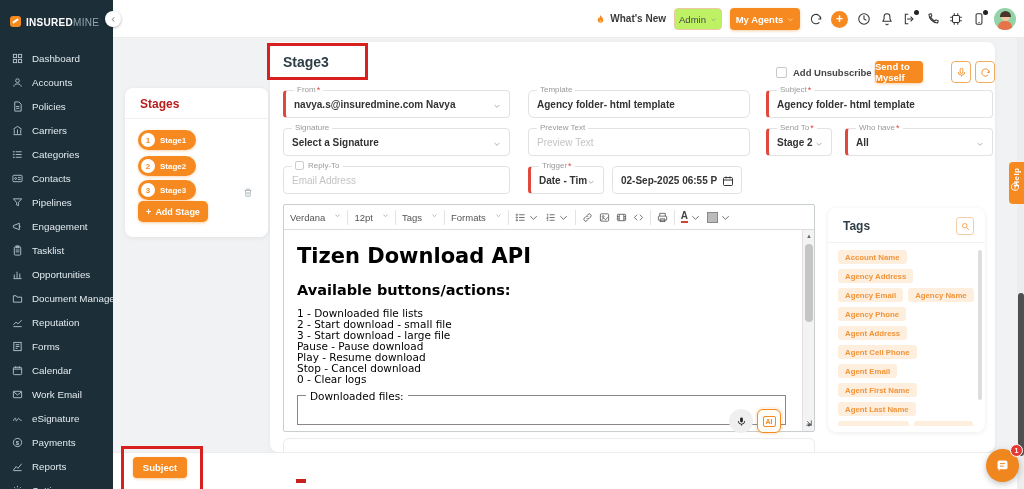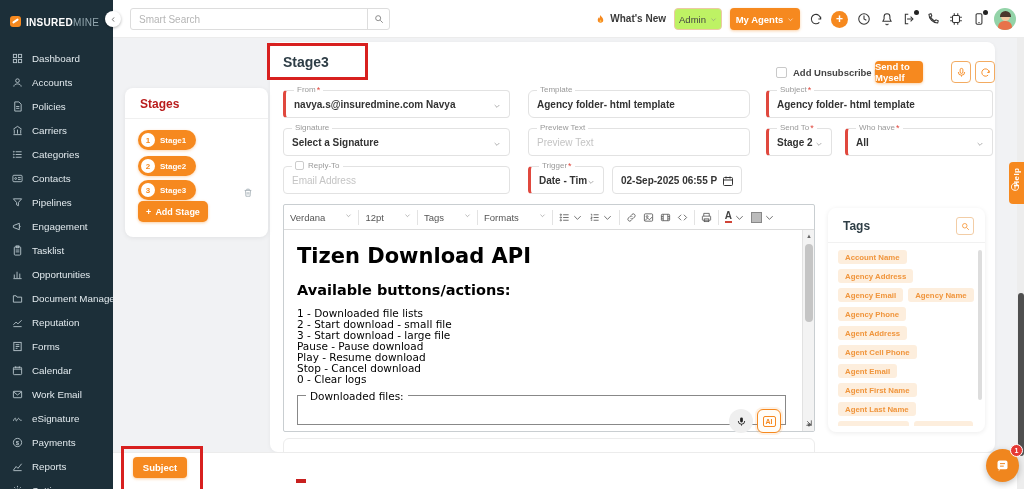--- a/index.html
+++ b/index.html
@@ -68,21 +68,21 @@
   .field.req-bar { border-left:3px solid #e0483e; }
   .flabel { position:absolute; top:-6px; left:8px; background:#fff; padding:0 3px; font-size:8px; color:#999; white-space:nowrap; line-height:10px; }
   .fvalue { font-size:10px; font-weight:600; color:#333; white-space:nowrap; overflow:hidden; }
   .fplaceholder { font-size:10px; color:#c4c4c4; white-space:nowrap; }
   .fchev { position:absolute; right:8px; top:11px; width:8px; height:8px; stroke:#888; fill:none; stroke-width:2; }
   .flabel .cb-sm { display:inline-block; width:9px; height:9px; border:1.2px solid #ccc; border-radius:2px; vertical-align:-2px; margin-right:4px; background:#fff; }
 
   
   .editor { position:absolute; left:283px; top:204px; width:532px; height:228px; border:1px solid #c9ced1; border-radius:2px; background:#fff; }
   .ed-toolbar { position:absolute; left:0; top:0; right:0; height:25px; border-bottom:1px solid #dcdcdc; display:flex; align-items:center; padding:0 6px; gap:6px; font-size:9.5px; color:#555; }
-  .ed-dd { display:flex; align-items:flex-start; gap:20px; cursor:pointer; white-space:nowrap; }
+  .ed-dd { display:flex; align-items:flex-start; gap:9px; cursor:pointer; white-space:nowrap; }
   .ed-sep { width:1px; height:15px; background:#e3e3e3; }
   .ed-btn { display:flex; align-items:center; gap:2px; cursor:pointer; }
   .ed-btn svg { width:11px; height:11px; stroke:#555; fill:none; stroke-width:1.8; }
   .ed-a { font-size:10px; font-weight:600; color:#444; border-bottom:2px solid #d04437; line-height:10px; cursor:pointer; }
   .ed-bg { width:11px; height:11px; background:#bbb; border:1px solid #888; display:inline-block; cursor:pointer; }
 
   .ed-content { position:absolute; left:0; top:25px; right:12px; bottom:0; overflow:hidden; padding:14px 16px 0 13px; font-family:"DejaVu Sans", sans-serif; color:#000; cursor:text; }
   .ed-h1 { font-size:21px; font-weight:700; margin-bottom:14px; }
   .ed-h2 { font-size:14.5px; font-weight:700; margin-bottom:10px; }
   .ed-line { font-size:10.5px; line-height:11px; }
@@ -300,29 +300,20 @@
       </div>
     </div>
   </div>
   <div class="collapse-btn">
     <svg viewBox="0 0 24 24">
         <polyline points="14 5 8 12 14 19"></polyline>
       </svg>
   </div>
 
   <div class="topbar">
-    <div class="search-wrap">
-      <input type="text" placeholder="Smart Search" style="">
-      <div class="search-btn">
-        <svg viewBox="0 0 24 24">
-            <circle cx="10" cy="10" r="6"></circle>
-            <line x1="15" y1="15" x2="21" y2="21"></line>
-          </svg>
-      </div>
-    </div>
     <div class="topbar-right">
       <div class="whats-new">
         <svg viewBox="0 0 24 24">
             <path fill="#f6891f" stroke="none" d="M12 2c1 4 6 6 6 11a6 6 0 01-12 0c0-2.5 1.2-4 2.5-6 .4 2 1.5 3 1.5 3C10 7 11 5 12 2z"></path>
             <path fill="#ffc04d" stroke="none" d="M12 12c.8 1.5 2 2.2 2 4a2 2 0 01-4 0c0-1.5 1.2-2.5 2-4z"></path>
           </svg>
         <span>What's New</span>
       </div>
       <div class="admin-box">
         <span>Admin</span>

